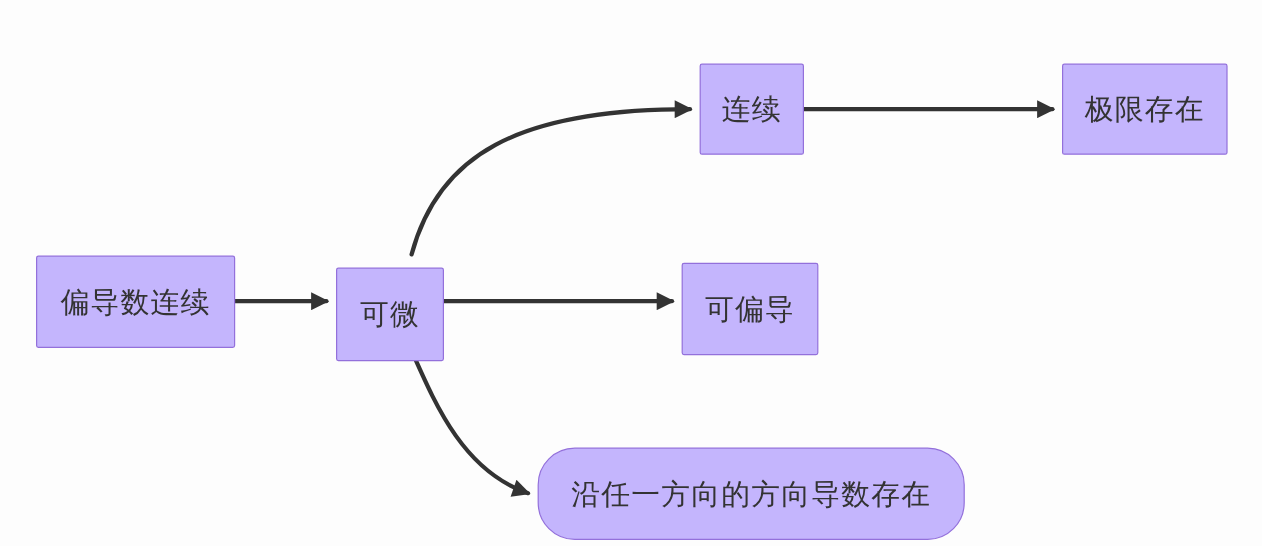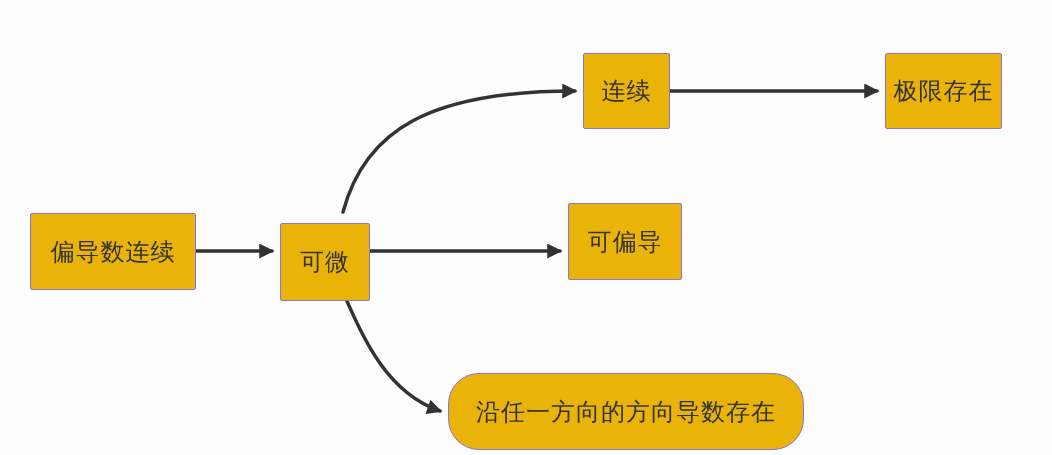--- a/index.html
+++ b/index.html
@@ -18,37 +18,37 @@
   .edges-layer {
     position: absolute;
     left: 0;
     top: 0;
     width: 1052px;
     height: 455px;
   }
   .node {
     position: absolute;
     box-sizing: border-box;
-    background: #eab308;
+    background: #c4b5fd;
     border: 1.6px solid #9370DB;
     border-radius: 2px;
     color: #333333;
     font-size: 24px;
     display: flex;
     align-items: center;
     justify-content: center;
     white-space: nowrap;
     letter-spacing: 1px;
   }
   
   .node-partial-deriv-continuous { left: 30px;  top: 213px; width: 166px; height: 77px; }
   .node-differentiable           { left: 280px; top: 223px; width: 90px;  height: 78px; }
   .node-continuous               { left: 583px; top: 53px;  width: 87px;  height: 76px; }
-  .node-limit-exists             { left: 885px; top: 53px;  width: 117px; height: 76px; }
-  .node-partially-differentiable { left: 568px; top: 203px; width: 114px; height: 77px; }
+  .node-limit-exists             { left: 885px; top: 53px;  width: 138px; height: 76px; }
+  .node-partially-differentiable { left: 568px; top: 219px; width: 114px; height: 77px; }
   .node-directional-derivative   { left: 448px; top: 373px; width: 356px; height: 77px; border-radius: 31px; }
   .edge {
     fill: none;
     stroke: #333333;
     stroke-width: 3.5;
     stroke-linecap: round;
   }
 </style>
 </head>
 <body>

